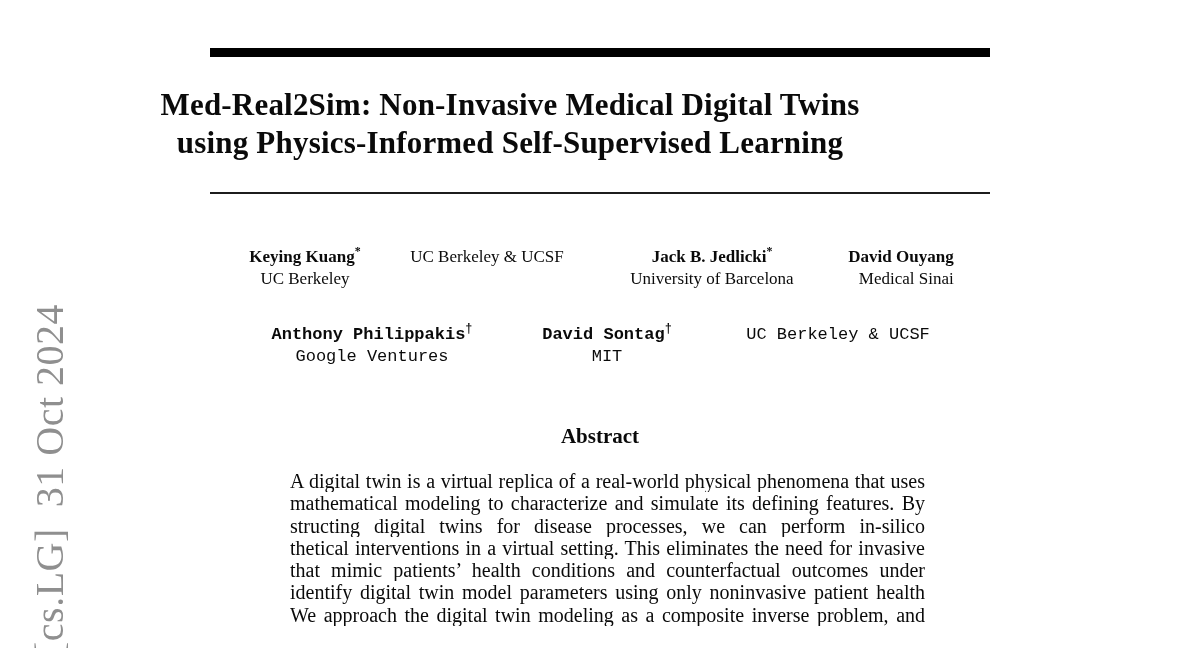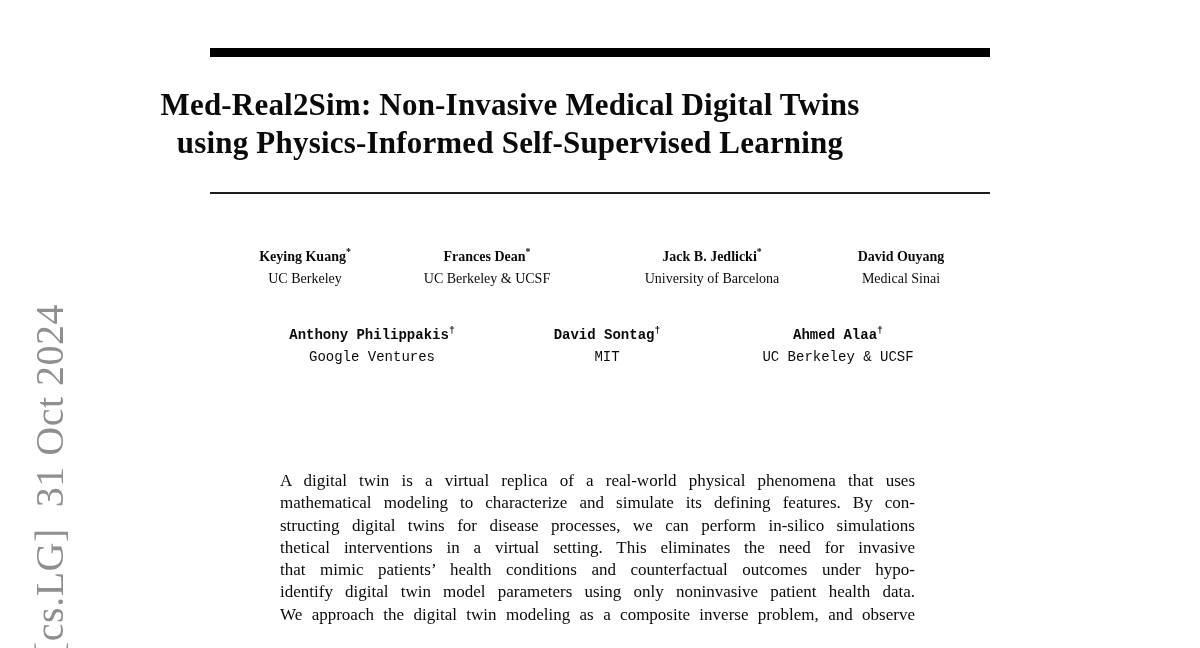--- a/index.html
+++ b/index.html
@@ -44,54 +44,54 @@
     left: 210px;
     top: 192px;
     width: 780px;
     height: 2px;
     background: #1c1c1c;
   }
   .author {
     position: absolute;
     transform: translateX(-50%);
     text-align: center;
-    font-size: 14px;
+    font-size: 17px;
     line-height: 22px;
     white-space: nowrap;
   }
   .author .nm { font-weight: bold; }
   .author sup {
     font-size: 0.7em;
     line-height: 0;
   }
   .row1 { top: 246px; }
   .row2 { top: 324px; font-family: Liberation Mono, monospace; }
   .a1 { left: 305px; }
   .a2 { left: 487px; }
   .a3 { left: 712px; font-family: Liberation Serif, serif; }
-  .a4 { left: 901px; }
+  .a4 { left: 901px; text-align: right; }
   .a5 { left: 372px; }
   .a6 { left: 607px; }
   .a7 { left: 838px; }
   .abstract-heading {
     position: absolute;
     left: 0;
     top: 423px;
     width: 1200px;
     text-align: center;
     font-weight: bold;
     font-size: 21px;
     line-height: 26px;
   }
   .abstract {
     position: absolute;
-    left: 280px;
+    left: 290px;
     top: 470px;
     width: 635px;
-    font-size: 17px;
+    font-size: 20px;
     line-height: 22.3px;
   }
   .abs-line {
     text-align: justify;
     text-align-last: justify;
     height: 22.3px;
     overflow: hidden;
   }
   .it { }
   .watermark {
@@ -119,45 +119,44 @@
     <div>using Physics-Informed Self-Supervised Learning</div>
   </div>
 
   <div class="title-rule"></div>
 
   <div class="author row1 a1">
     <div class="nm"><span>Keying Kuang</span><sup>*</sup></div>
     <div>UC Berkeley</div>
   </div>
   <div class="author row1 a2">
-    <div class="nm"><span>Frances Dean</span><sup>*</sup></div>
     <div>UC Berkeley &amp; UCSF</div>
   </div>
   <div class="author row1 a3">
     <div class="nm"><span>Jack B. Jedlicki</span><sup>*</sup></div>
     <div>University of Barcelona</div>
   </div>
   <div class="author row1 a4">
     <div class="nm"><span>David Ouyang</span><sup></sup></div>
     <div>Medical Sinai</div>
   </div>
 
   <div class="author row2 a5">
     <div class="nm"><span>Anthony Philippakis</span><sup>†</sup></div>
     <div>Google Ventures</div>
   </div>
   <div class="author row2 a6">
     <div class="nm"><span>David Sontag</span><sup>†</sup></div>
     <div>MIT</div>
   </div>
   <div class="author row2 a7">
-    <div class="nm"><span>Ahmed Alaa</span><sup>†</sup></div>
     <div>UC Berkeley &amp; UCSF</div>
   </div>
 
+  <div class="abstract-heading">Abstract</div>
 
   <div class="abstract">
     <div class="abs-line">A digital twin is a virtual replica of a real-world physical phenomena that uses</div>
     <div class="abs-line">mathematical modeling to characterize and simulate its defining features. By con-</div>
     <div class="abs-line">structing digital twins for disease processes, we can perform in-silico simulations</div>
     <div class="abs-line">thetical interventions in a virtual setting.  This eliminates the need for invasive</div>
     <div class="abs-line">that mimic patients’ health conditions and counterfactual outcomes under hypo-</div>
     <div class="abs-line">identify digital twin model parameters using only noninvasive patient health data.</div>
     <div class="abs-line"><span>We approach the digital twin modeling as a</span> <span class="it">composite inverse problem</span><span>, and observe</span></div>
   </div>

